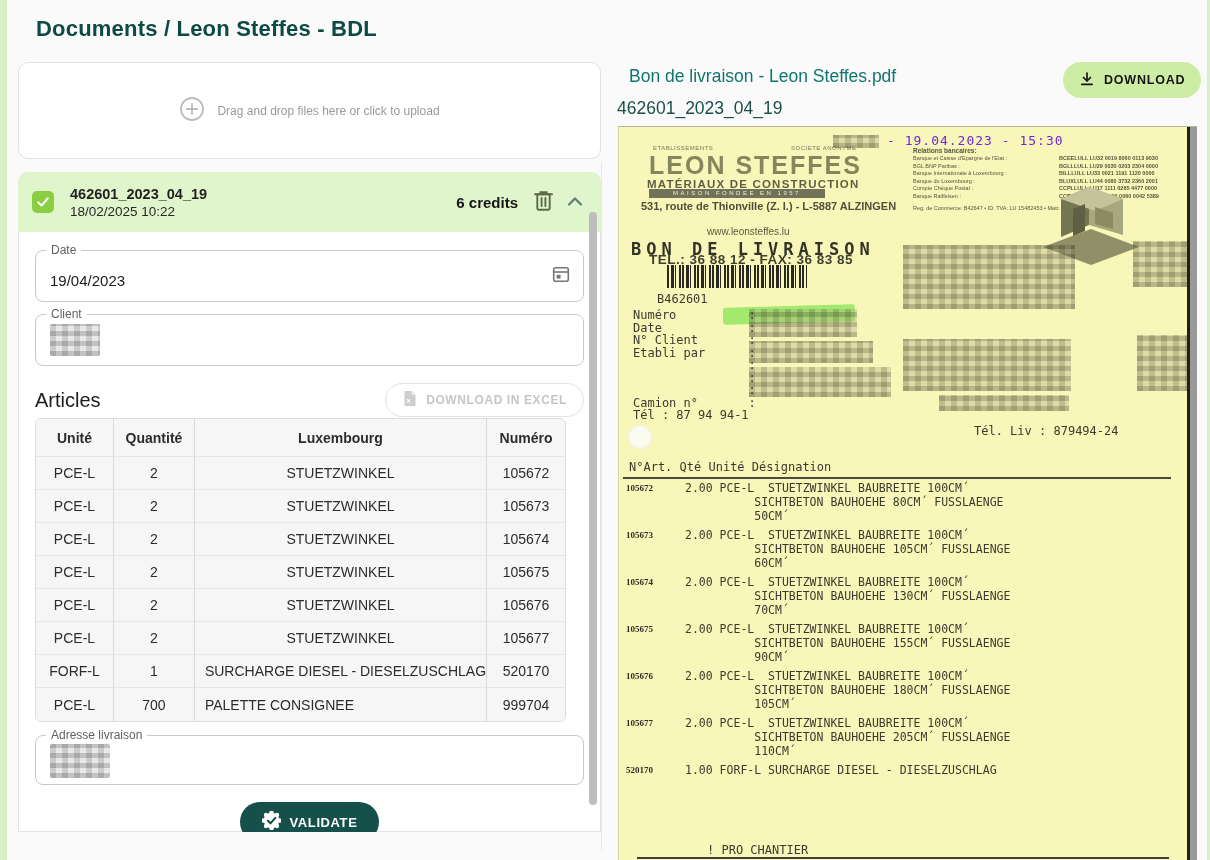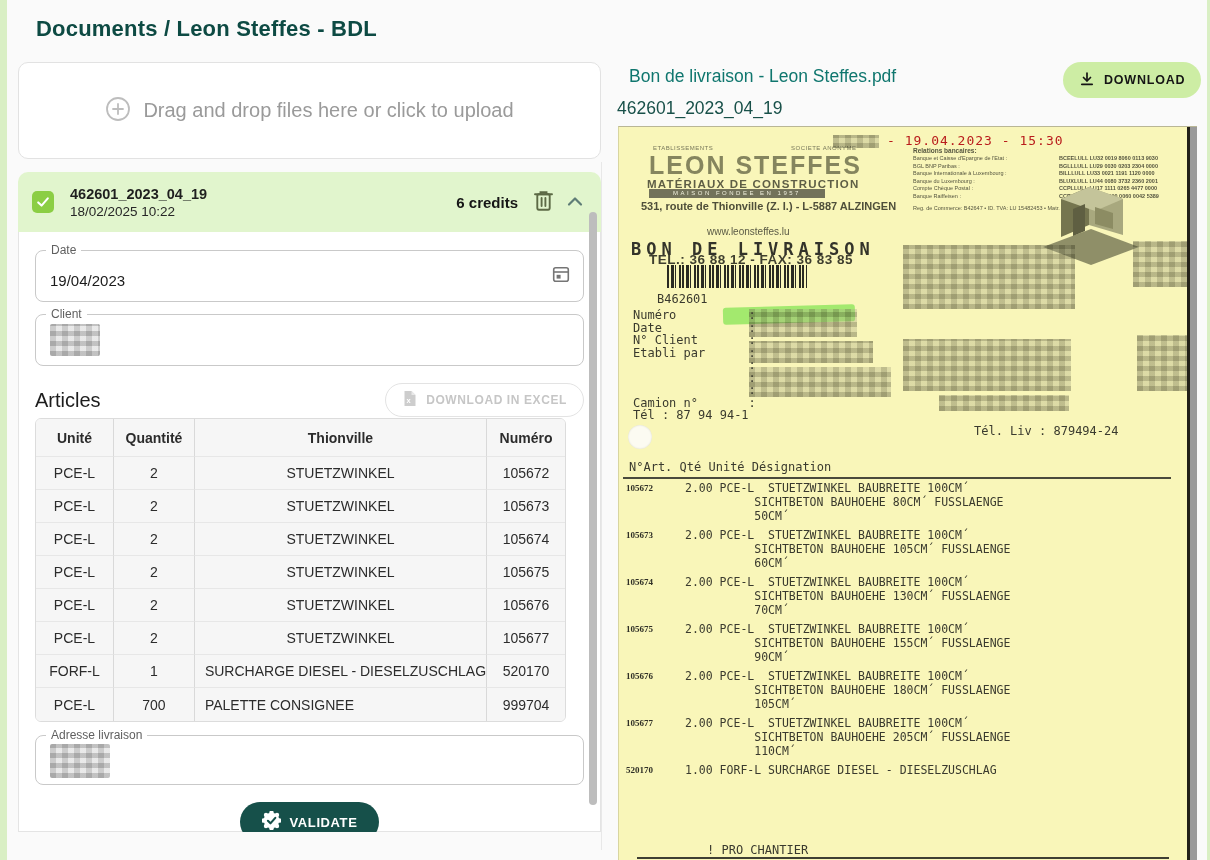--- a/index.html
+++ b/index.html
@@ -5,21 +5,21 @@
   * { margin:0; padding:0; box-sizing:border-box; }
   html,body { width:1210px; height:860px; overflow:hidden; }
   body { background:#d9efc4; font-family:"Liberation Sans","DejaVu Sans",sans-serif; }
   .content { position:absolute; left:7px; top:0; right:3px; bottom:0; background:#fafafa; }
   .page { position:relative; width:100%; height:100%; }
 
   
   .breadcrumb { position:absolute; left:29px; top:16px; font-size:22px; font-weight:700; color:#0d4a43; letter-spacing:.2px; }
 
   .upload-card { position:absolute; left:11px; top:62px; width:583px; height:97px; background:#fff; border:1px solid #e2e2e2; border-radius:10px; display:flex; align-items:center; justify-content:center; gap:12px; cursor:pointer; }
-  .upload-card .hint { color:#9a9a9a; font-size:20px; }
+  .upload-card .hint { color:#9a9a9a; font-size:12px; }
 
   .doc-card { position:absolute; left:11px; top:172px; width:583px; height:660px; overflow:hidden; }
   .doc-head { height:60px; background:#e1f5cd; border-radius:10px 10px 0 0; display:flex; align-items:center; padding:0 16px 0 14px; }
   .chk { width:22px; height:22px; background:#8bce44; border-radius:5px; display:flex; align-items:center; justify-content:center; margin-right:16px; flex:none; }
   .fmeta { display:flex; flex-direction:column; gap:2px; }
   .fname { font-size:14.5px; font-weight:600; color:#1f1f1f; }
   .ftime { font-size:13.5px; color:#272727; }
   .spacer { flex:1; }
   .credits { font-size:15px; font-weight:600; color:#161616; margin-right:12px; }
   .iconbtn { background:none; border:none; display:flex; align-items:center; cursor:pointer; padding:2px; }
@@ -69,21 +69,21 @@
   .ls-bar { width:176px; height:9px; background:#72725a; color:#efefdc; font-size:6px; letter-spacing:2.5px; text-align:center; line-height:9px; }
   .ls-addr { font-size:11px; font-weight:700; color:#4f4f3a; }
   .ls-tel { font-size:13.5px; font-weight:800; color:#3f3f2f; letter-spacing:.5px;margin-top:40px; }
   .ls-web { font-size:10px; color:#5a5a45; }
   .banks { width:280px; color:#55553f; }
   .banks .bh { font-size:6.5px; font-weight:700; margin-bottom:1px; }
   .bankrow { display:flex; font-size:5.5px; line-height:7.6px; }
   .bankrow .bn { width:146px; flex:none; }
   .bankrow .bi { font-weight:700; }
   .regline { font-size:5.5px; color:#55553f; }
-  .dt { font-size:13px; color:#b91c1c; letter-spacing:1px; }
+  .dt { font-size:13px; color:#6d28d9; letter-spacing:1px; }
   .bdl-title { font-size:17px; font-weight:700; letter-spacing:5px; color:#33332a; }
   .barcode { width:140px; height:23px;
     background-image:repeating-linear-gradient(90deg,#2a2a22 0 2px,transparent 2px 4px,#2a2a22 4px 7px,transparent 7px 8px,#2a2a22 8px 9px,transparent 9px 12px,#2a2a22 12px 14px,transparent 14px 15px); }
   .mono12 { font-size:12px; }
   .infopre { font-size:12px; line-height:12.5px; white-space:pre; }
   .hline { height:2px; background:#4a4a3c; }
   .artlist { position:absolute; left:0; top:354px; width:560px; }
   .art { display:flex; margin-bottom:5px; }
   .artnum { width:66px; flex:none; font-size:9px; font-weight:700; color:#2f2f26; padding-left:7px; padding-top:2px; font-family:"Liberation Serif","DejaVu Serif",serif; }
   .art pre { font-family:inherit; font-size:11.5px; line-height:14px; white-space:pre; color:#3a3a2e; }
@@ -180,21 +180,21 @@
         <colgroup>
               <col style="width:135px">
               <col style="width:131px">
               <col style="width:133px">
               <col style="width:132px">
             </colgroup>
         <thead>
           <tr>
             <th>Unité</th>
             <th>Quantité</th>
-            <th>Thionville</th>
+            <th>Luxembourg</th>
             <th>Numéro</th>
           </tr>
         </thead>
         <tbody>
               <tr>
                 <td>
                   <div class="tcell">PCE-L</div>
                 </td>
                 <td>
                   <div class="tcell">2</div>

